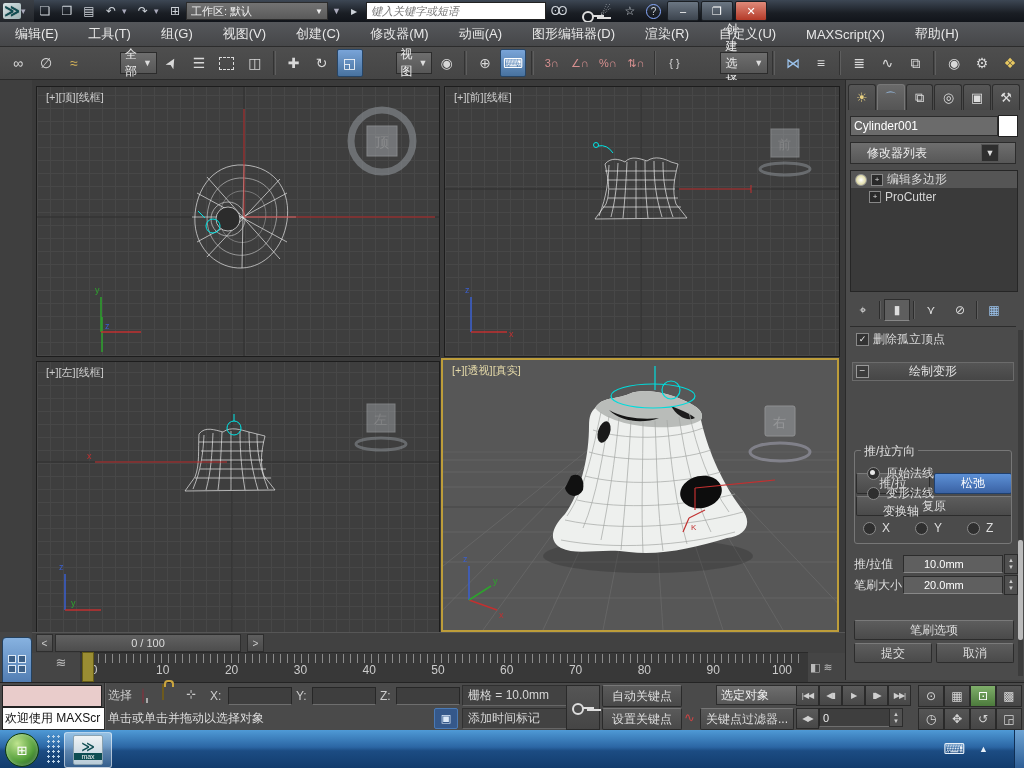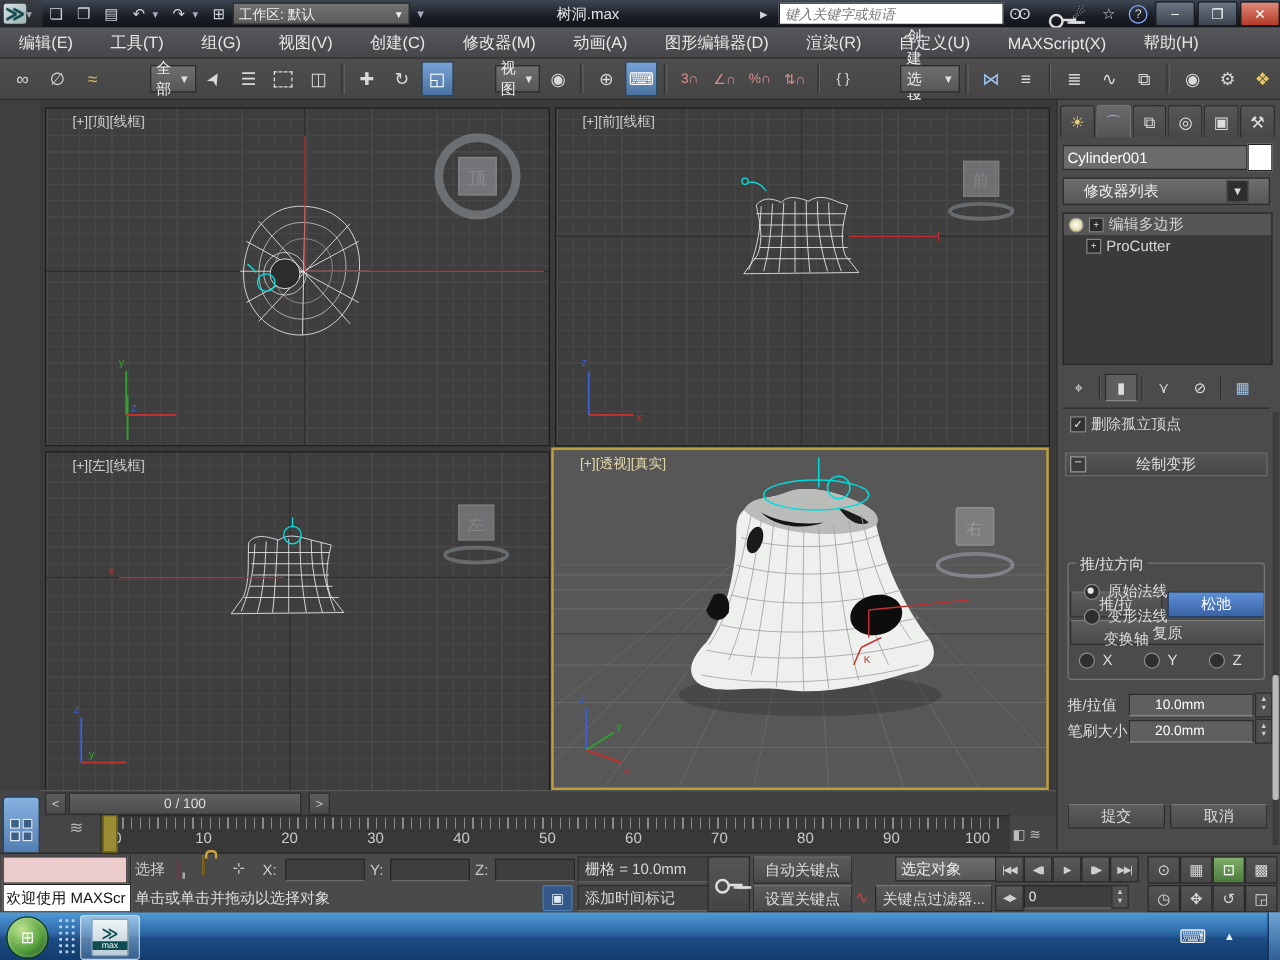--- a/index.html
+++ b/index.html
@@ -41,21 +41,21 @@
       font-size:12px;padding:0 4px;height:20px;margin-left:32px;}
   .dd .caret{margin-left:auto;font-size:9px;color:#ddd;padding-left:6px;}
   .region-box{width:13px;height:11px;border:1px dashed #ddd;}
   
   .vparea{left:32px;top:80px;width:813px;height:552px;background:#3a3a3a;}
   .leftstrip{left:0;top:80px;width:32px;height:552px;background:#3f3f3f;border-right:1px solid #2e2e2e;}
   .vp{position:absolute;background-color:#3e3e3e;overflow:hidden;border:1px solid #1d1d1d;
       background-image:repeating-linear-gradient(90deg,#474747 0,#474747 1px,transparent 1px,transparent 13px),
                        repeating-linear-gradient(0deg,#474747 0,#474747 1px,transparent 1px,transparent 13px);}
   .vp.persp{background-color:#575757;background-image:none;border:2px solid #bd9d3a;}
-  .vplabel{position:absolute;top:3px;left:21px;color:#cdcdcd;font-size:11px;z-index:5;}
+  .vplabel{position:absolute;top:3px;left:9px;color:#cdcdcd;font-size:11px;z-index:5;}
   .vp svg{position:absolute;left:0;top:0;}
   
   .trackrow{left:32px;top:632px;width:813px;height:20px;background:#414141;border-top:1px solid #565656;display:flex;align-items:center;}
   .tlarrow{width:15px;height:16px;background:linear-gradient(#5e5e5e,#4a4a4a);border:1px solid #2e2e2e;color:#ccc;
            font-size:10px;display:flex;align-items:center;justify-content:center;margin-left:4px;}
   .tslider{width:184px;height:16px;background:linear-gradient(#616161,#4d4d4d);border:1px solid #2e2e2e;color:#ddd;
            font-size:11px;display:flex;align-items:center;justify-content:center;margin:0 2px;}
   .rulerrow{left:80px;top:652px;width:728px;height:30px;background:#383838;border-top:1px solid #2a2a2a;}
   .rulerticks{position:absolute;left:4px;top:1px;width:716px;height:9px;
               background:repeating-linear-gradient(90deg,#8b8b8b 0,#8b8b8b 1px,transparent 1px,transparent 7px);}
@@ -173,21 +173,20 @@
     <span class="qbtn">↶</span>
     <span class="qcaret">▾</span>
     <span class="qbtn">↷</span>
     <span class="qcaret">▾</span>
     <span class="qbtn">⊞</span>
     <div class="wsdd">
         <span>工作区: 默认</span>
         <span style="margin-left:auto;font-size:8px">▼</span>
       </div>
     <span class="qcaret" style="margin-left:4px">▼</span>
-    <div style="flex:1;text-align:center"><span class="titletext">树洞.max</span></div>
     <span class="tico">▸</span>
     <div class="searchbox">
         <span>键入关键字或短语</span>
       </div>
     <span class="tico" style="letter-spacing:-2px">ʘʘ</span>
     <span class="tico"><span class="keyicon" style="transform:scale(.7)"></span></span>
     <span class="tico">☄</span>
     <span class="tico">☆</span>
     <span class="tico" style="border:1px solid #8af;border-radius:50%;width:13px;height:13px;font-size:10px;line-height:13px;margin:0 4px">?</span>
     <span class="winbtn">–</span>
@@ -596,20 +595,21 @@
         </span>
     </div>
     <div class="spinrow" style="left:8px;top:495px;width:164px">
       <span>笔刷大小</span>
       <span class="spinfield" style="margin-left:auto">20.0mm</span>
       <span class="spinbtns">
           <span>▲</span>
           <span>▼</span>
         </span>
     </div>
+    <div class="abs pbtn" style="left:8px;top:540px;width:158px;height:18px">笔刷选项</div>
     <div class="abs pbtn" style="left:8px;top:563px;width:76px;height:18px">提交</div>
     <div class="abs pbtn" style="left:90px;top:563px;width:76px;height:18px">取消</div>
     <div class="cscroll">
         <span class="thumb"></span>
       </div>
   </div>
 
   <div class="abs statusbar">
     <div class="msl-pink"></div>
     <div class="msl-white">欢迎使用 MAXScr</div>

